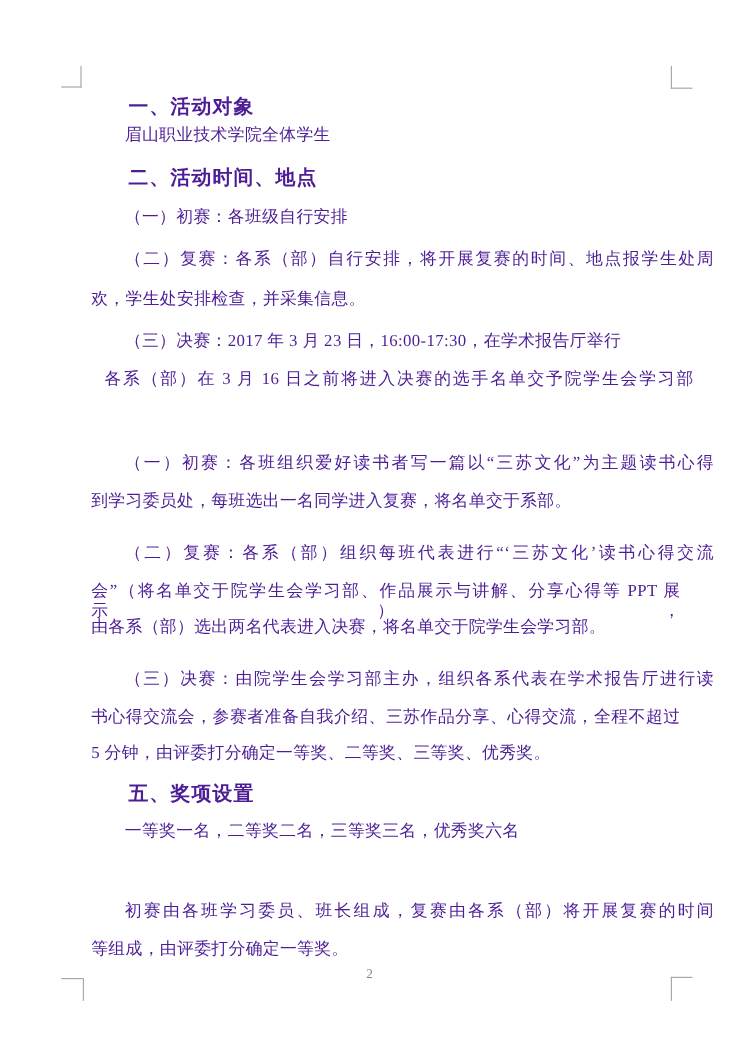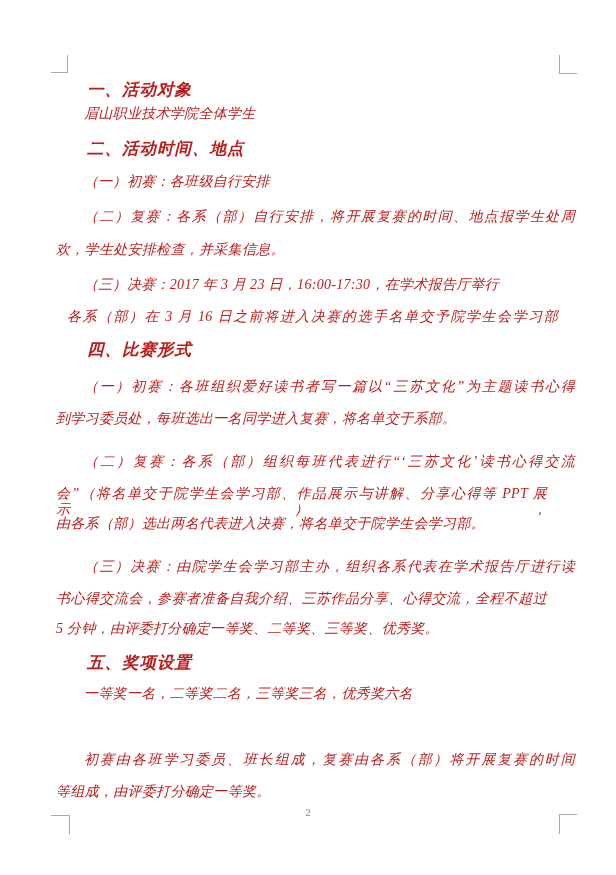--- a/index.html
+++ b/index.html
@@ -7,28 +7,27 @@
     position: relative;
     width: 616px;
     height: 875px;
     background: #ffffff;
     overflow: hidden;
     font-family: "Liberation Serif", "DejaVu Serif", serif;
     color: #000000;
   }
   .line {
     position: absolute;
-    left: 56px;
+    left: 76px;
     width: 491px;
     font-size: 14px;
     line-height: 16px;
     letter-spacing: 0.3px;
     white-space: nowrap;
-    color: #b91c1c;
-    font-style: italic;
+    color: #4c1d95;
   }
   .heading {
     font-family: "Liberation Sans", "DejaVu Sans", sans-serif;
     font-weight: bold;
     font-size: 16.5px;
     line-height: 18px;
     letter-spacing: 1px;
   }
   .ind2  { padding-left: 28px; }
   .ind2h { padding-left: 31px; }
@@ -64,21 +63,20 @@
   <div class="crop br"></div>
 
   <div class="line heading ind2h" style="top:80px">一、活动对象</div>
   <div class="line ind2" style="top:106px">眉山职业技术学院全体学生</div>
   <div class="line heading ind2h" style="top:139px">二、活动时间、地点</div>
   <div class="line ind2" style="top:174px">（一）初赛：各班级自行安排</div>
   <div class="line" style="top:242px">欢，学生处安排检查，并采集信息。</div>
   <div class="line ind2 just" style="top:209px">（二）复赛：各系（部）自行安排，将开展复赛的时间、地点报学生处周</div>
   <div class="line ind2" style="top:277px">（三）决赛：2017 年 3 月 23 日，16:00-17:30，在学术报告厅举行</div>
   <div class="line indS just" style="top:309px">各系（部）在 3 月 16 日之前将进入决赛的选手名单交予院学生会学习部</div>
-  <div class="line heading ind2h" style="top:340px">四、比赛形式</div>
   <div class="line ind2 just" style="top:379px">（一）初赛：各班组织爱好读书者写一篇以“三苏文化”为主题读书心得</div>
   <div class="line" style="top:411px">到学习委员处，每班选出一名同学进入复赛，将名单交于系部。</div>
   <div class="line ind2 just" style="top:454px">（二）复赛：各系（部）组织每班代表进行“‘三苏文化’读书心得交流</div>
   <div class="line just" style="top:486px">会”（将名单交于院学生会学习部、作品展示与讲解、分享心得等 PPT 展示），</div>
   <div class="line" style="top:516px">由各系（部）选出两名代表进入决赛，将名单交于院学生会学习部。</div>
   <div class="line ind2 just" style="top:559px">（三）决赛：由院学生会学习部主办，组织各系代表在学术报告厅进行读</div>
   <div class="line just" style="top:591px">书心得交流会，参赛者准备自我介绍、三苏作品分享、心得交流，全程不超过</div>
   <div class="line" style="top:621px">5 分钟，由评委打分确定一等奖、二等奖、三等奖、优秀奖。</div>
   <div class="line heading ind2h" style="top:653px">五、奖项设置</div>
   <div class="line ind2" style="top:686px">一等奖一名，二等奖二名，三等奖三名，优秀奖六名</div>

